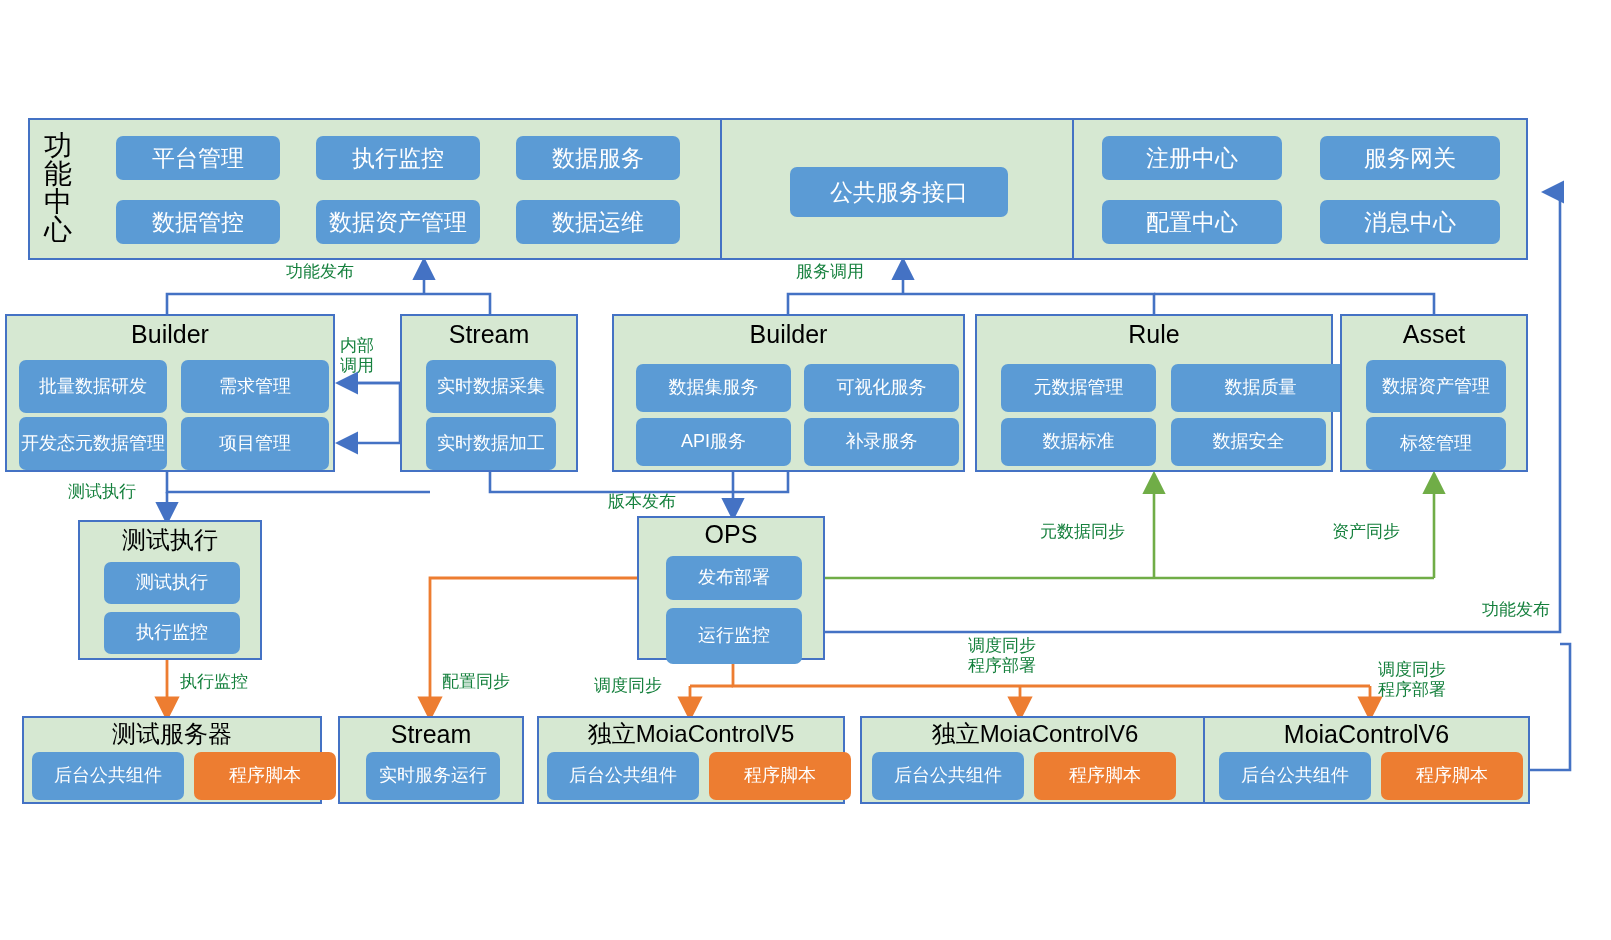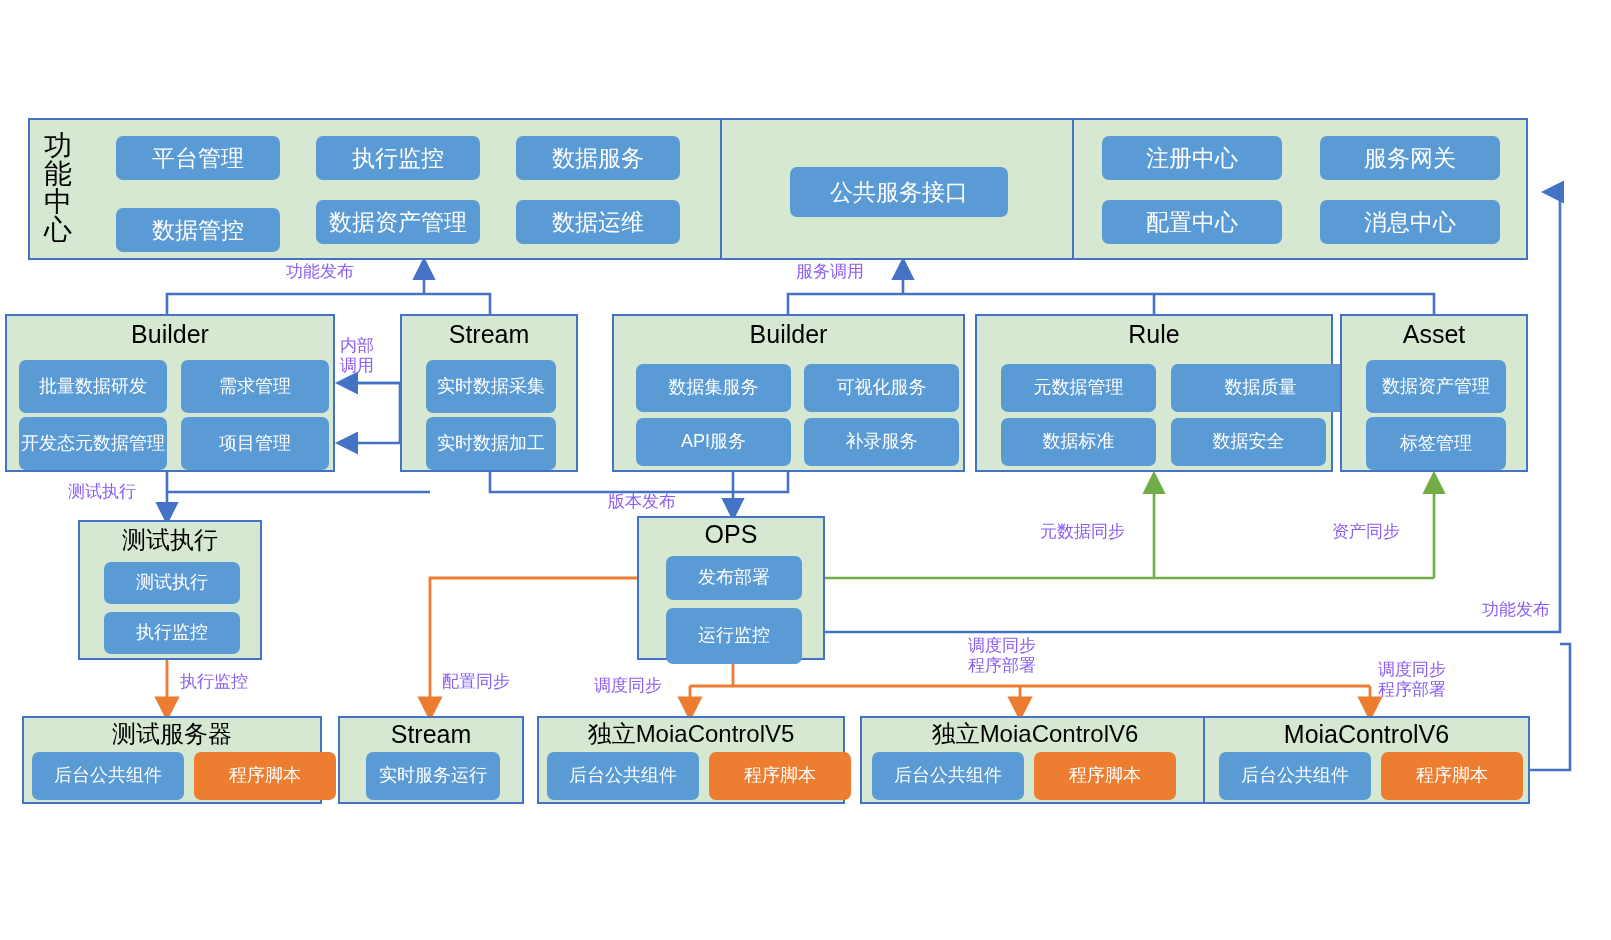--- a/index.html
+++ b/index.html
@@ -11,21 +11,21 @@
   .panel-title{position:absolute;left:0;right:0;text-align:center;color:#000;font-size:25px;line-height:1;}
   .panel-title.cjk{font-size:24px;}
 
   .chip{position:absolute;background:#5b9bd5;border-radius:7px;color:#fff;display:flex;align-items:center;
         justify-content:center;text-align:center;font-size:23px;line-height:1.08;box-sizing:border-box;padding:2px;}
   .chip.orange{background:#ed7d31;}
   .chip.small{font-size:18px;}
 
   .fc-label{position:absolute;color:#000;font-size:28px;line-height:1.0;text-align:center;width:44px;}
 
-  .edge-label{position:absolute;color:#8b5cf6;font-size:17px;line-height:1.15;white-space:pre;}
+  .edge-label{position:absolute;color:#15803d;font-size:17px;line-height:1.15;white-space:pre;}
   .edge-label.right{text-align:right;}
   .divider{position:absolute;background:#4472c4;}
 </style>
 </head>
 <body>
 
 <div id="stage">
 
   <svg id="wires" viewBox="0 0 1611 940">
     <defs>
@@ -90,21 +90,21 @@
 
   <div class="panel" style="left:28px;top:118px;width:1500px;height:142px;">
     <div class="fc-label" style="left:6px;top:12px;">功<br>能<br>中<br>心</div>
 
     <div class="divider" style="left:690px;top:0;width:2px;height:138px;"></div>
     <div class="divider" style="left:1042px;top:0;width:2px;height:138px;"></div>
 
     <div class="chip" style="left:86px;top:16px;width:164px;height:44px;">平台管理</div>
     <div class="chip" style="left:286px;top:16px;width:164px;height:44px;">执行监控</div>
     <div class="chip" style="left:486px;top:16px;width:164px;height:44px;">数据服务</div>
-    <div class="chip" style="left:86px;top:80px;width:164px;height:44px;margin-top:8px;">数据管控</div>
+    <div class="chip" style="left:86px;top:80px;width:164px;height:44px;">数据管控</div>
     <div class="chip" style="left:286px;top:80px;width:164px;height:44px;">数据资产管理</div>
     <div class="chip" style="left:486px;top:80px;width:164px;height:44px;">数据运维</div>
 
     <div class="chip" style="left:760px;top:47px;width:218px;height:50px;">公共服务接口</div>
 
     <div class="chip" style="left:1072px;top:16px;width:180px;height:44px;">注册中心</div>
     <div class="chip" style="left:1290px;top:16px;width:180px;height:44px;">服务网关</div>
     <div class="chip" style="left:1072px;top:80px;width:180px;height:44px;">配置中心</div>
     <div class="chip" style="left:1290px;top:80px;width:180px;height:44px;">消息中心</div>
   </div>

